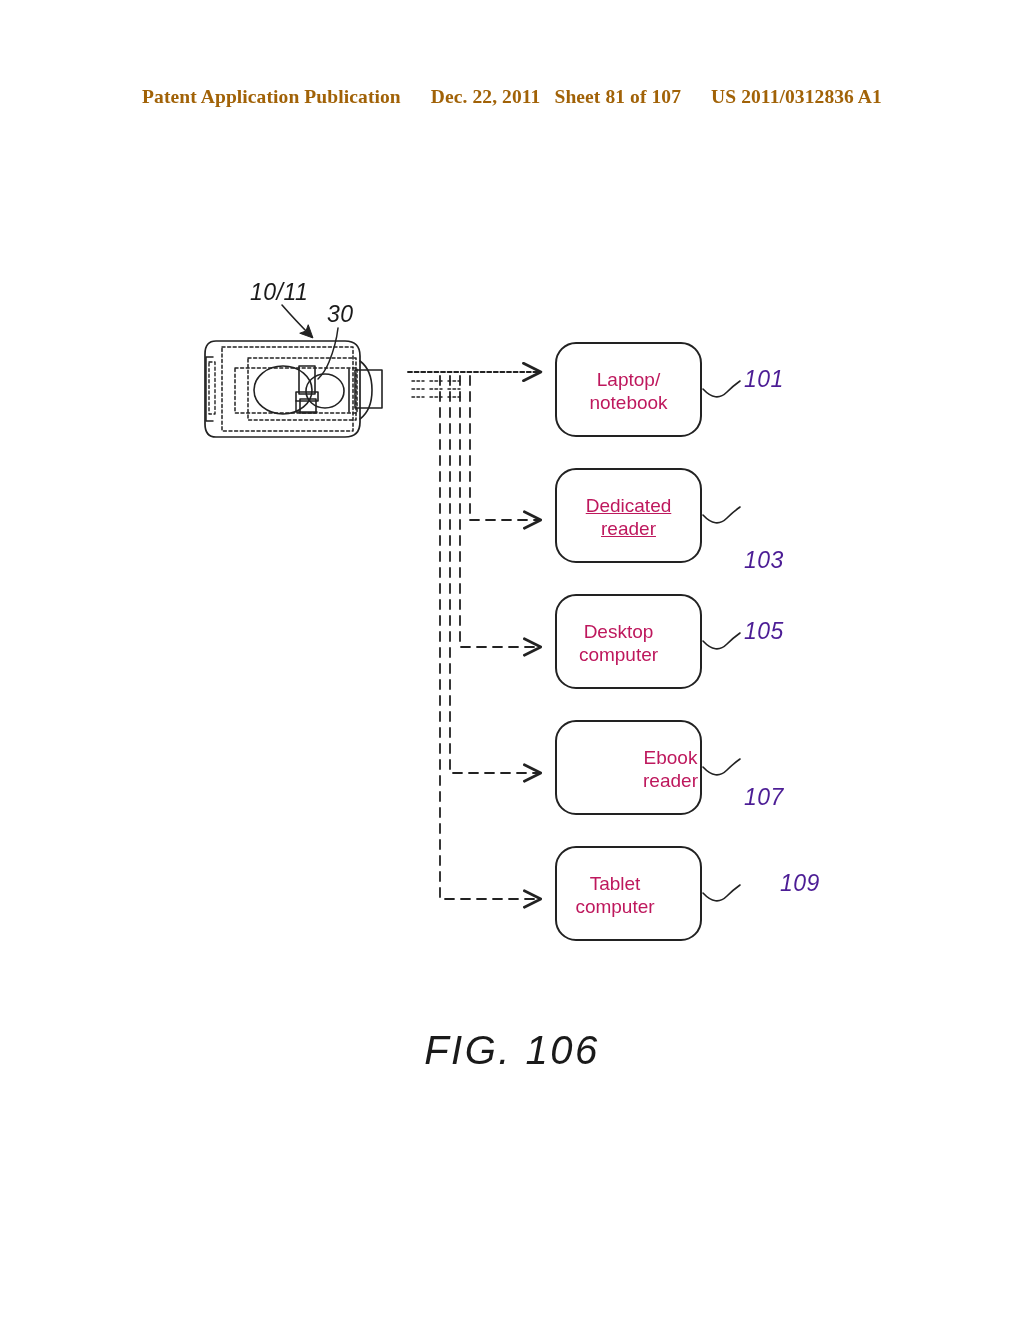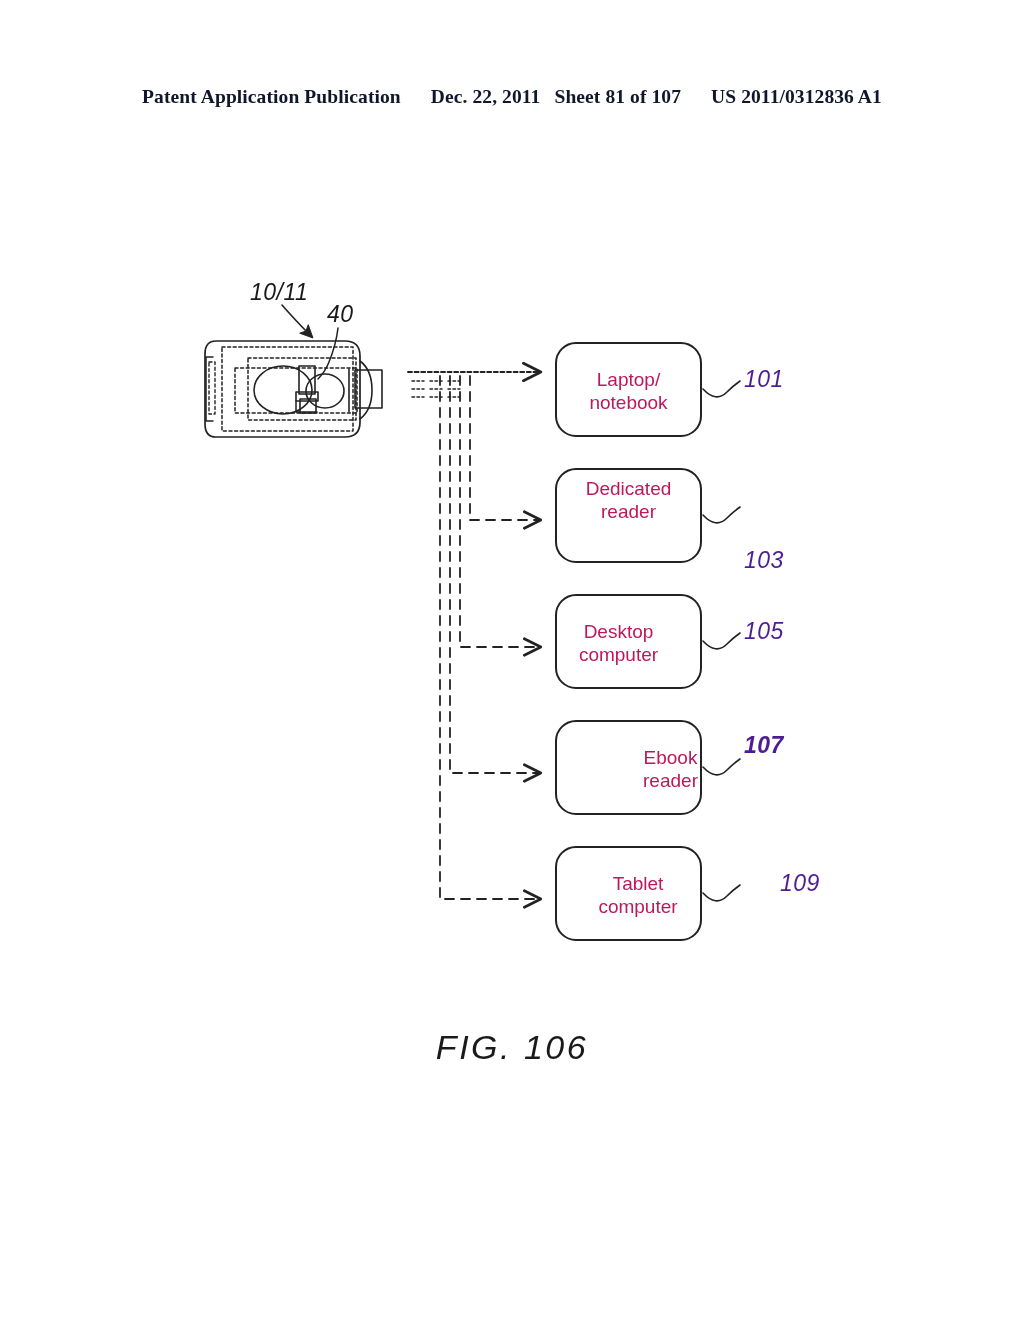--- a/index.html
+++ b/index.html
@@ -19,21 +19,21 @@
   
   #sheet-header {
     position: absolute;
     top: 86px;
     left: 0;
     width: 1024px;
     text-align: center;
     font-family: "Liberation Serif", serif;
     font-weight: bold;
     font-size: 19.5px;
-    color: #0f172a;
+    color: #a16207;
     white-space: nowrap;
     letter-spacing: 0.1px;
   }
   #sheet-header .hdr-seg { display: inline; }
   #sheet-header .gap-wide { display: inline-block; width: 30px; }
   #sheet-header .gap-mid  { display: inline-block; width: 14px; }
 
   
   #figure-canvas {
     position: absolute;
@@ -80,21 +80,21 @@
     white-space: nowrap;
   }
   #fig-caption {
     position: absolute;
     top: 1028px;
     left: 0;
     width: 1024px;
     text-align: center;
     font-family: "Liberation Sans", sans-serif;
     font-style: italic;
-    font-size: 34px;
+    font-size: 40px;
     letter-spacing: 2.5px;
     color: #1a1a1a;
   }
 </style>
 </head>
 <body>
 
 <div id="sheet-header"><span class="hdr-seg">Patent Application Publication</span><span class="gap-wide"></span><span class="hdr-seg">Dec. 22, 2011</span><span class="gap-mid"></span><span class="hdr-seg">Sheet 81 of 107</span><span class="gap-wide"></span><span class="hdr-seg">US 2011/0312836 A1</span></div>
 
 <div id="figure-canvas">
@@ -178,33 +178,33 @@
       <path d="M703,641 Q716,655 727,644 Q733,638 740,633"></path>
       <path d="M703,767 Q716,781 727,770 Q733,764 740,759"></path>
       <path d="M703,893 Q716,907 727,896 Q733,890 740,885"></path>
     </g>
 
   </g>
 </svg>
 
 <div class="node-label" style="left:556px; top:368px; width:145px;">Laptop/
 notebook</div>
-<div class="node-label" style="left:556px; top:477px; width:145px;">Dedicated
+<div class="node-label" style="left:556px; top:494px; width:145px;text-decoration:underline;">Dedicated
 reader</div>
 <div class="node-label" style="left:556px; top:620px; width:125px;">Desktop
 computer</div>
 <div class="node-label" style="left:556px; top:746px; width:147px;margin-left:41px;">Ebook
 reader</div>
-<div class="node-label" style="left:575px; top:872px; width:126px;">Tablet
+<div class="node-label" style="left:552px; top:872px; width:126px;">Tablet
 computer</div>
 
 <div class="ref-num" style="left:744px; top:366px;">101</div>
 <div class="ref-num" style="left:744px; top:509px;margin-top:38px;">103</div>
 <div class="ref-num" style="left:744px; top:618px;">105</div>
-<div class="ref-num" style="left:744px; top:732px;font-weight:bold;">107</div>
+<div class="ref-num" style="left:744px; top:784px;">107</div>
 <div class="ref-num" style="left:744px; top:870px;margin-left:36px;">109</div>
 
 <div class="callout-num" style="left:250px; top:279px;">10/11</div>
-<div class="callout-num" style="left:327px; top:301px;">40</div>
+<div class="callout-num" style="left:327px; top:301px;">30</div>
 
 <div id="fig-caption">FIG. 106</div>
 
 </div>
 
 </body></html>

